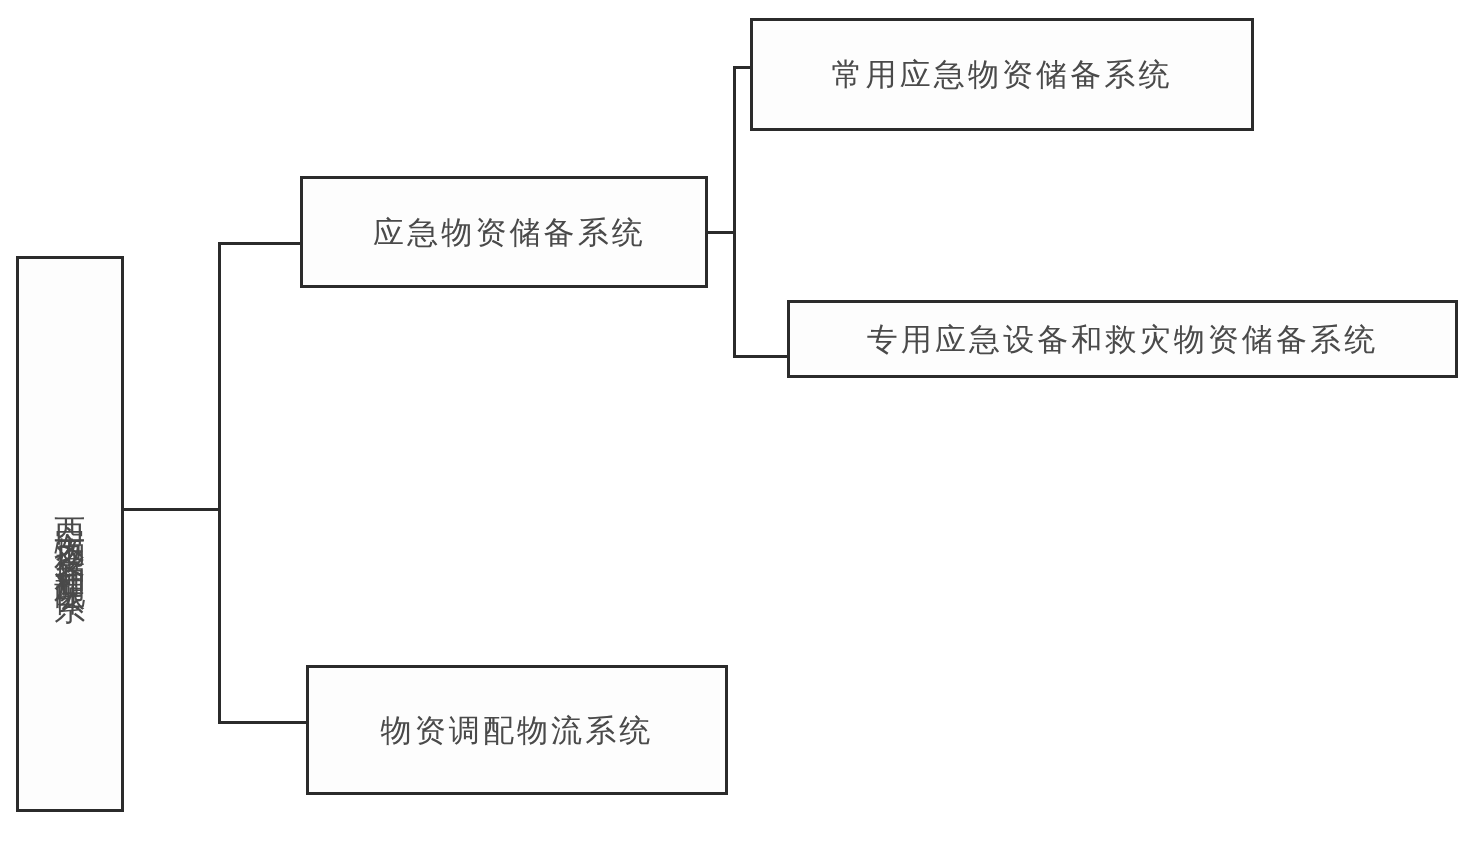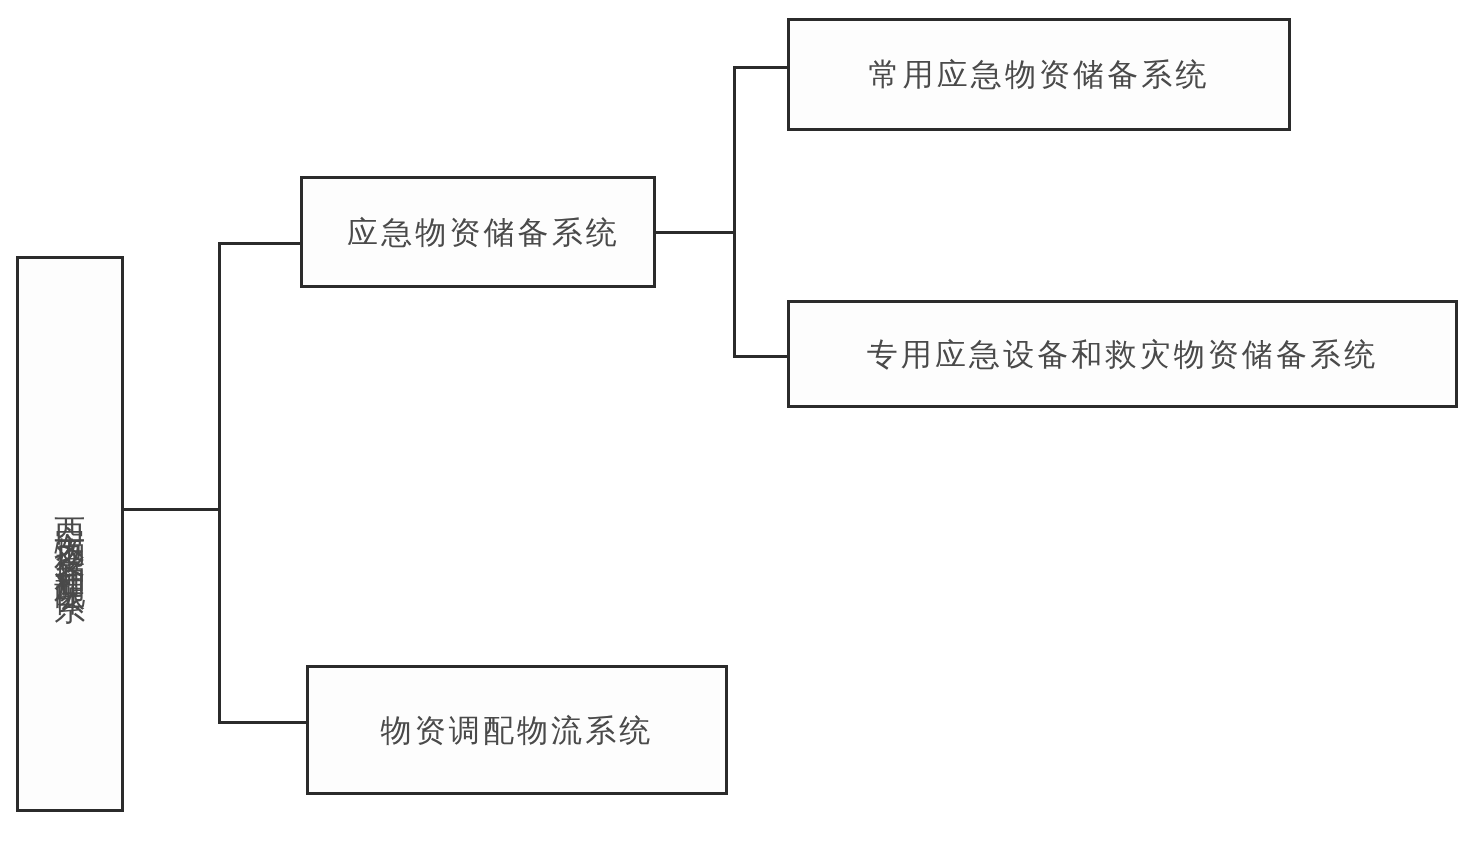--- a/index.html
+++ b/index.html
@@ -46,48 +46,48 @@
     writing-mode: vertical-rl;
     text-orientation: upright;
     font-size: 31px;
     letter-spacing: 0.22em;
     text-align: center;
   }
   
   #node-emergency-reserve {
     left: 300px;
     top: 176px;
-    width: 356px;
+    width: 408px;
     height: 112px;
     padding-left: 11px;
   }
   #node-emergency-reserve .node-label { font-size: 31px; }
 
   #node-logistics {
     left: 306px;
     top: 665px;
     width: 422px;
     height: 130px;
   }
   #node-logistics .node-label { font-size: 31px; }
 
   
   #node-common-supplies {
-    left: 787px;
+    left: 750px;
     top: 18px;
     width: 504px;
     height: 113px;
   }
   #node-common-supplies .node-label { font-size: 31px; }
 
   #node-special-equipment {
     left: 787px;
     top: 300px;
     width: 671px;
-    height: 108px;
+    height: 78px;
   }
   #node-special-equipment .node-label { font-size: 31px; }
 
   
   .conn {
     position: absolute;
     background: #2b2b2b;
   }
   .conn.h { height: 3px; }
   .conn.v { width: 3px; }

